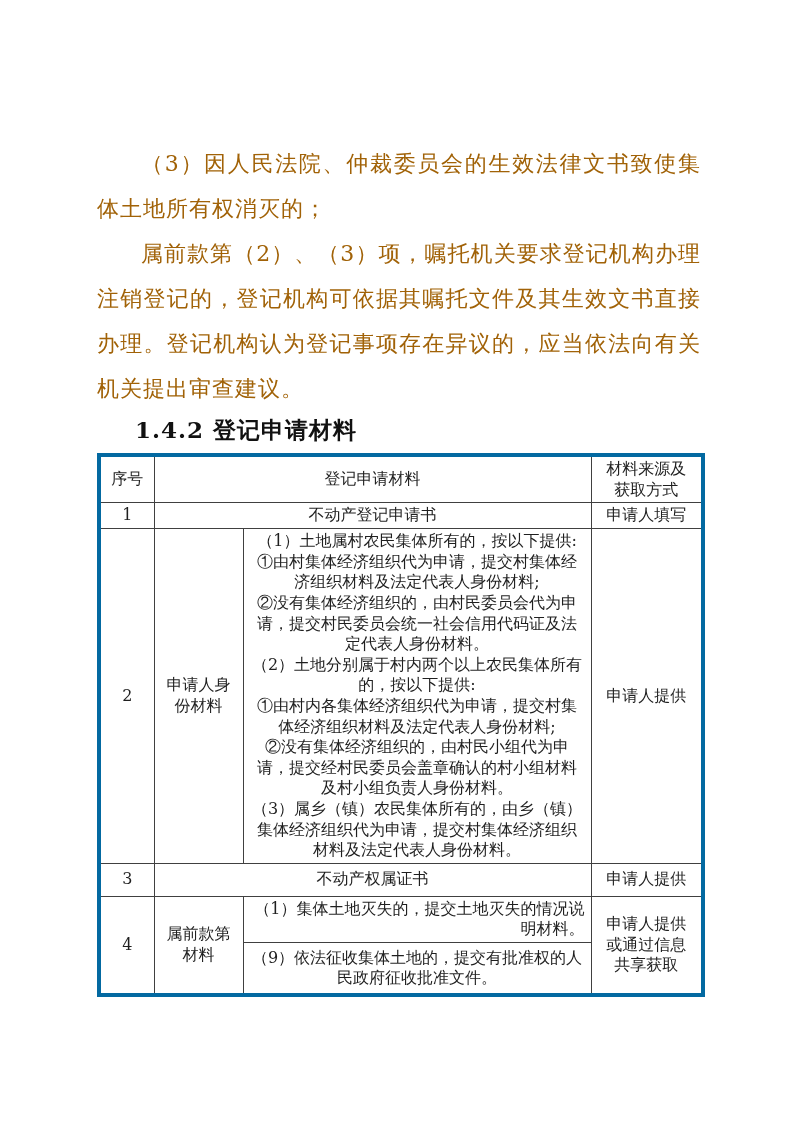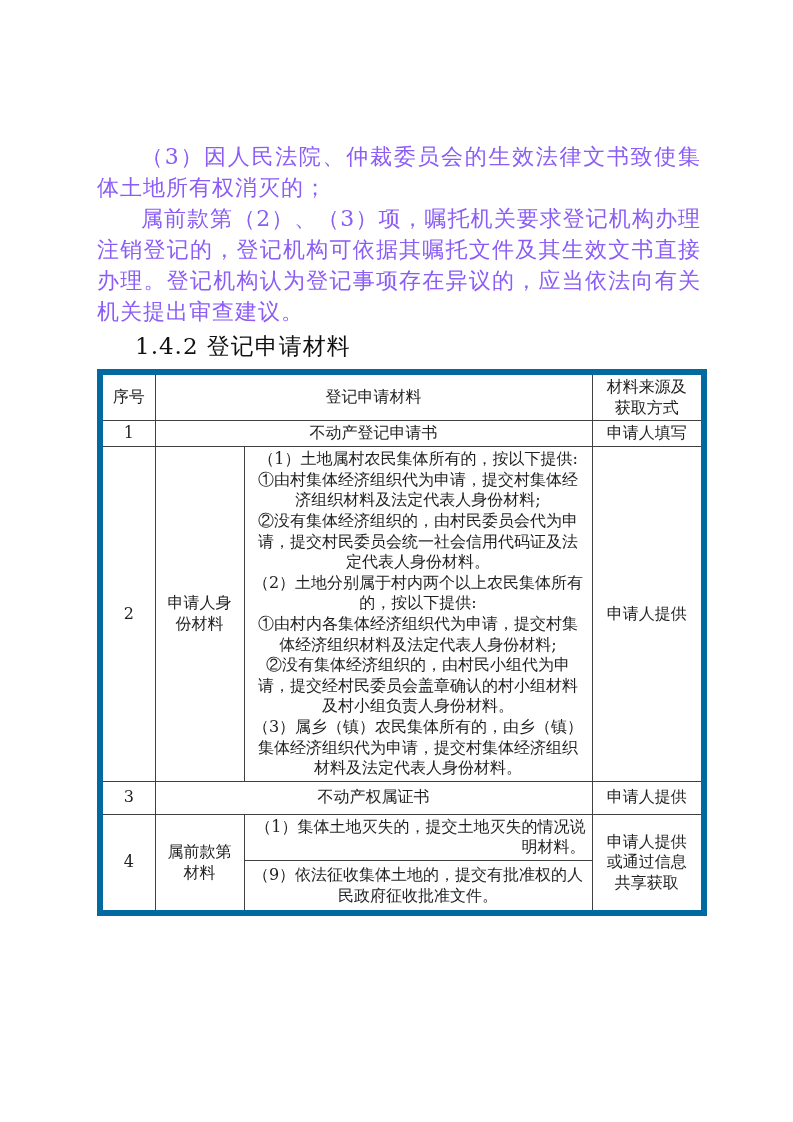--- a/index.html
+++ b/index.html
@@ -15,39 +15,39 @@
     background: #ffffff;
     overflow: hidden;
   }
   .content {
     position: absolute;
     left: 97px; top: 141px;
     width: 604px;
   }
   .body-para {
     font-size: 22px;
-    line-height: 31px;
+    line-height: 45px;
     text-indent: 2em;
     text-align: justify;
     letter-spacing: 1px;
-    color: #8b5cf6;
+    color: #a16207;
   }
   .section-heading {
     font-size: 23px;
-    font-weight: normal;
+    font-weight: bold;
     line-height: 30px;
     letter-spacing: 1px;
     margin: 4px 0 8px 38px;
     color: #111111;
   }
   table.materials {
     width: 604px;
     border-collapse: collapse;
     table-layout: fixed;
-    border: 6px solid #0369a1;
+    border: 4px solid #0369a1;
     font-size: 16px;
     color: #1f1f1f;
   }
   table.materials col.c1 { width: 55px; }
   table.materials col.c2 { width: 89px; }
   table.materials col.c3 { width: 348px; }
   table.materials col.c4 { width: 112px; }
   table.materials td {
     border: 1px solid #404040;
     vertical-align: middle;

